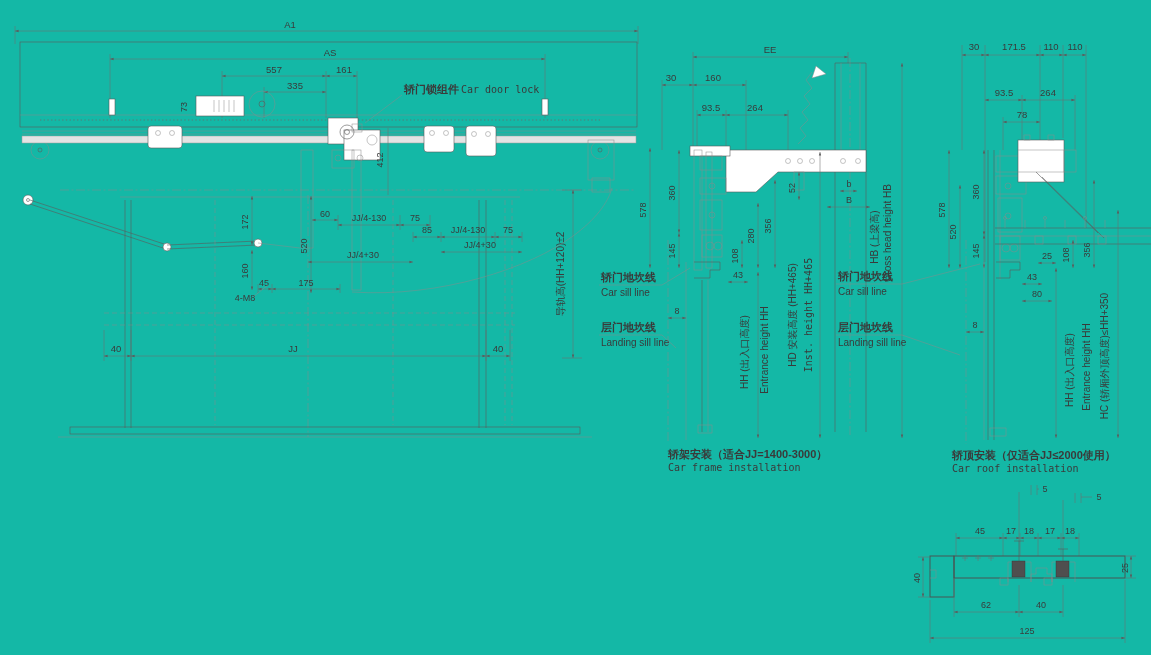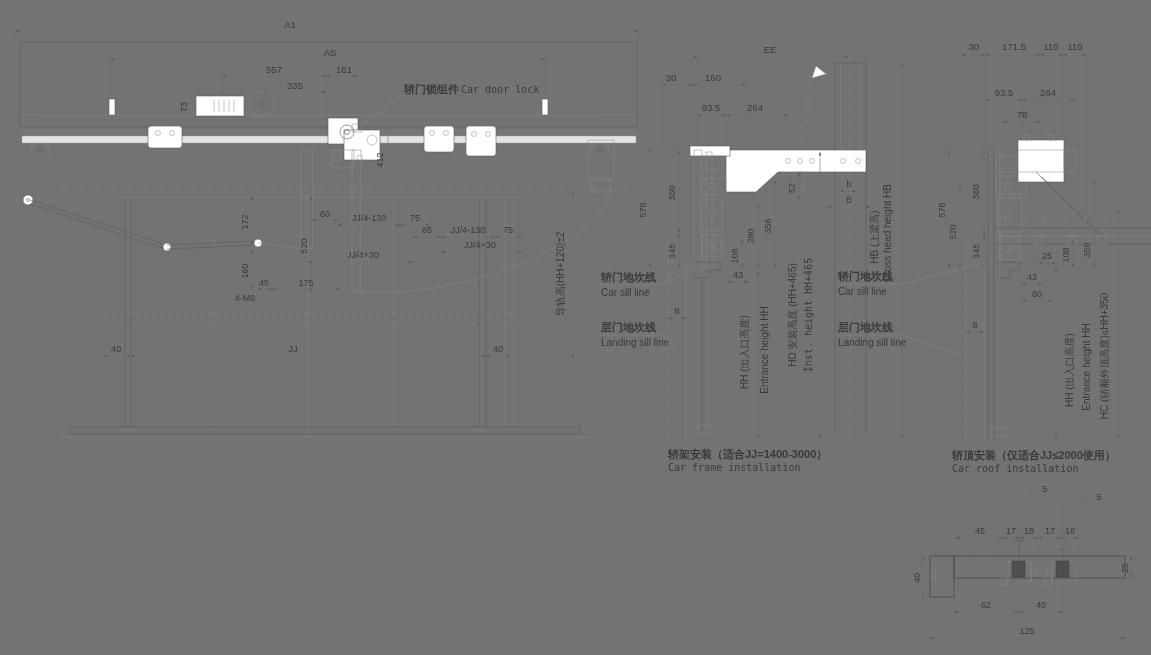--- a/index.html
+++ b/index.html
@@ -1,16 +1,16 @@
 <!DOCTYPE html>
 <html><head>
 <meta charset="utf-8">
 <style>
   html,body{margin:0;padding:0;background:#ffffff;}
-  #canvas{position:relative;width:1151px;height:655px;background:#737373;overflow:hidden;}
+  #canvas{position:relative;width:1151px;height:655px;background:#14b8a6;overflow:hidden;}
   svg{position:absolute;left:0;top:0;}
   svg text{font-family:"Liberation Sans",sans-serif;fill:#3a3a3a;}
   .dt{font-size:9.5px;text-anchor:middle;}
   .sm{font-size:9px;text-anchor:middle;}
   .cn{font-size:11px;font-weight:600;text-anchor:start;}
   .cnr{font-size:10px;font-weight:400;}
   .sans{font-size:10px;text-anchor:start;}
   .sansr{font-size:10px;text-anchor:middle;}
   .mono{font-family:"DejaVu Sans Mono","Liberation Mono",monospace;font-size:10px;text-anchor:start;}
   .monor{font-family:"DejaVu Sans Mono","Liberation Mono",monospace;font-size:10px;text-anchor:middle;}

